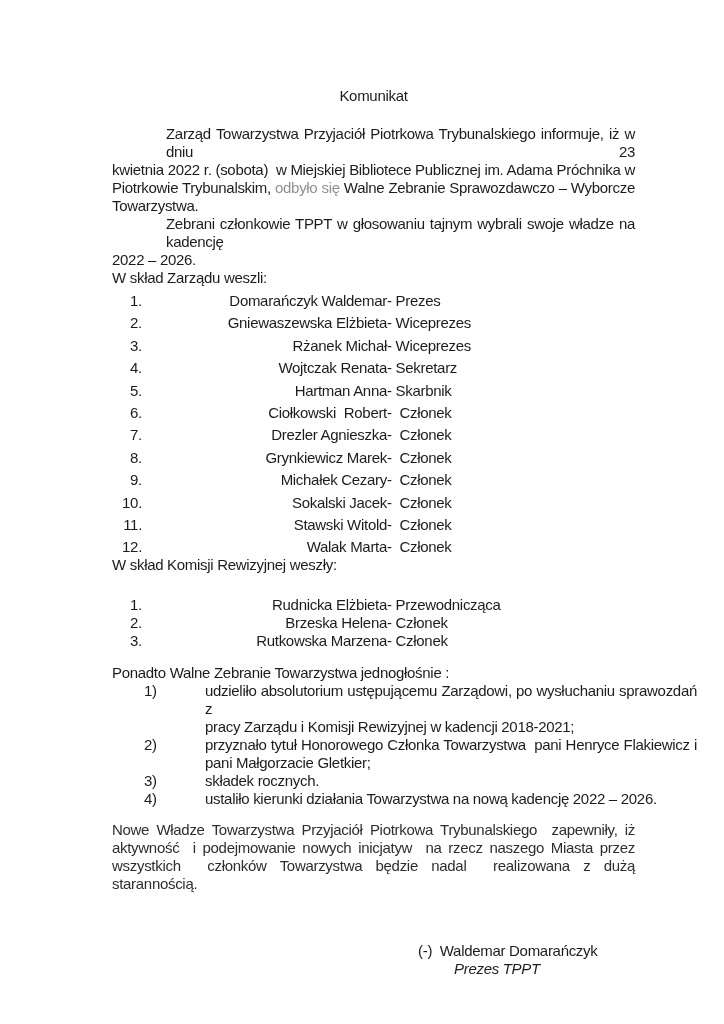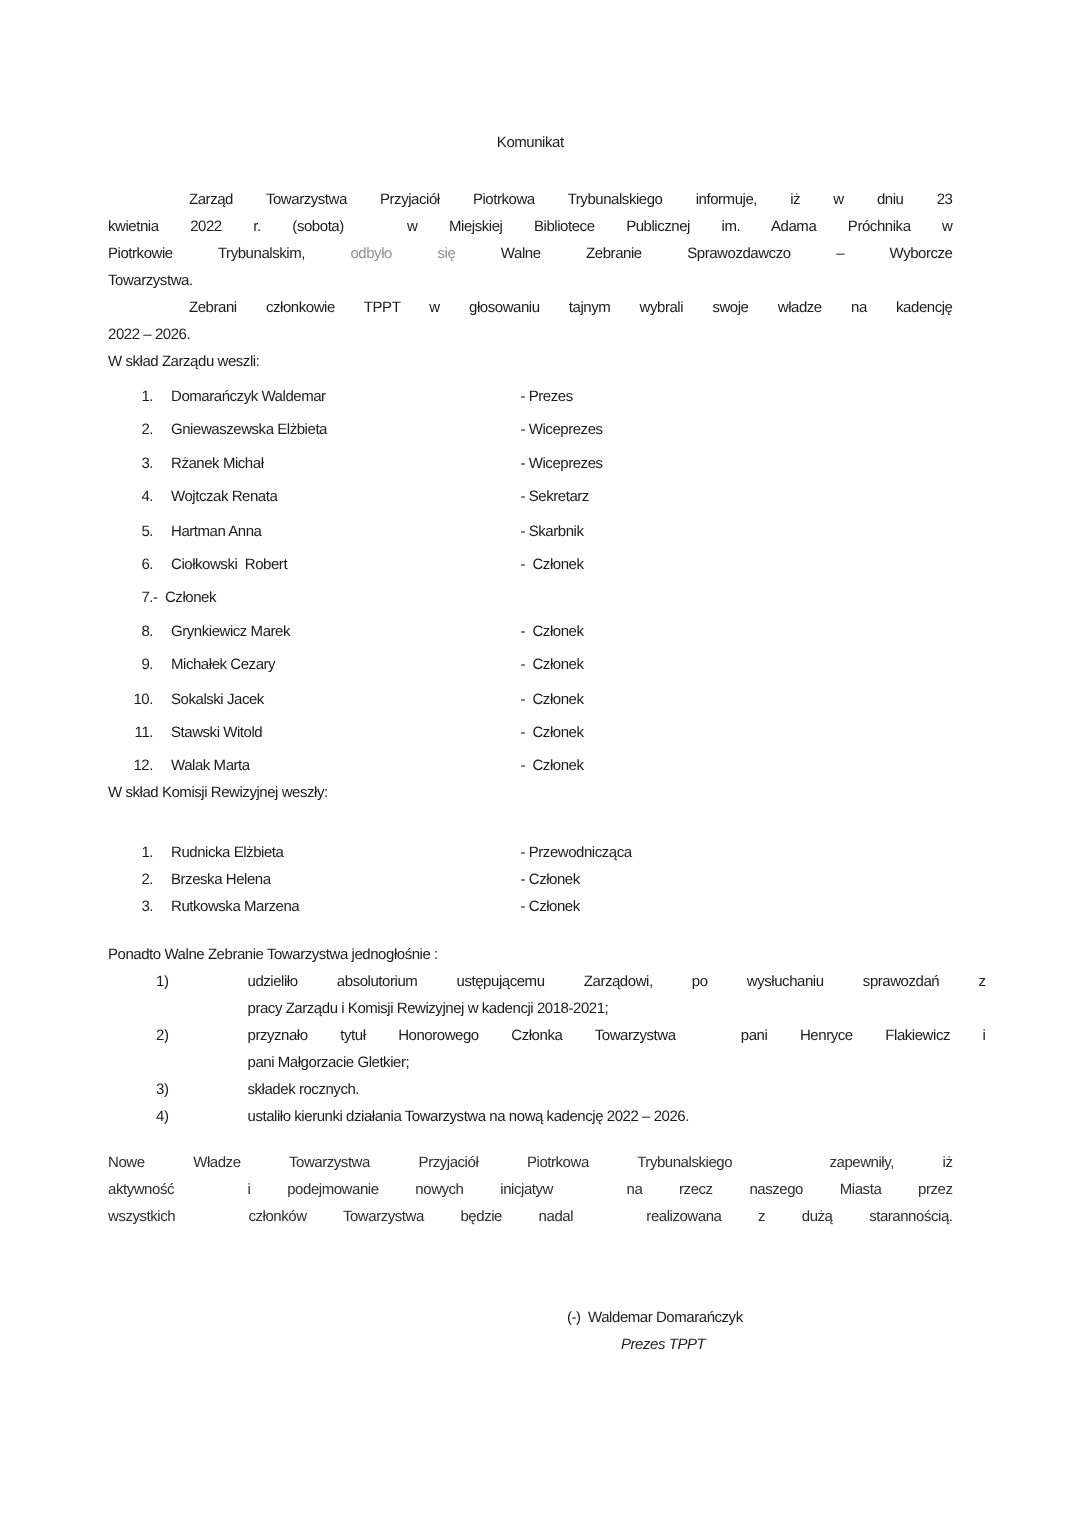--- a/index.html
+++ b/index.html
@@ -1,40 +1,40 @@
 <!DOCTYPE html>
 <html><head>
 <meta charset="utf-8">
 <style>
   html,body{margin:0;padding:0;background:#ffffff;}
   .page{
     position:relative;
     width:724px;height:1024px;
     box-sizing:border-box;
-    padding:87px 89px 0 72px;
+    padding:87px 89px 0 112px;
     background:#ffffff;
     color:#1c1c1c;
     font-family:"Liberation Sans","DejaVu Sans",sans-serif;
-    font-size:10px;
+    font-size:15px;
     line-height:18px;
     letter-spacing:-0.3px;
     overflow:hidden;
   }
   .title{text-align:center;margin-bottom:20px;}
   .ln{display:block;}
   .j{text-align:justify;text-align-last:justify;}
   .indent{padding-left:54px;}
   .muted{color:#909090;}
   .member-list{margin-top:5px;}
   .member{display:flex;margin-bottom:4.4px;}
   .member-list .member:last-child{margin-bottom:0;}
   .member-list.tight{margin-top:22px;}
   .member-list.tight .member{margin-bottom:0;}
   .num{flex:none;width:30px;text-align:right;}
-  .name{flex:none;margin-left:12px;width:233px;}
+  .name{flex:none;margin-left:12px;width:233px;text-align:right;}
   .role{flex:none;}
   .res-intro{margin-top:14px;}
   .res-item{display:flex;}
   .res-num{flex:none;width:55px;padding-left:32px;box-sizing:border-box;}
   .res-body{flex:none;width:492px;margin-left:38px;}
   .closing{margin-top:13px;color:#2e2e2e;}
   .signature{margin-top:49px;}
   .sig1{margin-left:306px;}
   .sig2{margin-left:342px;font-style:italic;}
 </style>
@@ -85,20 +85,21 @@
         <span class="name">Hartman Anna</span>
         <span class="role">- Skarbnik</span>
       </div>
     <div class="member">
         <span class="num">6.</span>
         <span class="name">Ciołkowski&nbsp; Robert</span>
         <span class="role">-&nbsp; Członek</span>
       </div>
     <div class="member">
         <span class="num">7.</span>
+        <span class="name">Drezler Agnieszka</span>
         <span class="role">-&nbsp; Członek</span>
       </div>
     <div class="member">
         <span class="num">8.</span>
         <span class="name">Grynkiewicz Marek</span>
         <span class="role">-&nbsp; Członek</span>
       </div>
     <div class="member">
         <span class="num">9.</span>
         <span class="name">Michałek Cezary</span>

